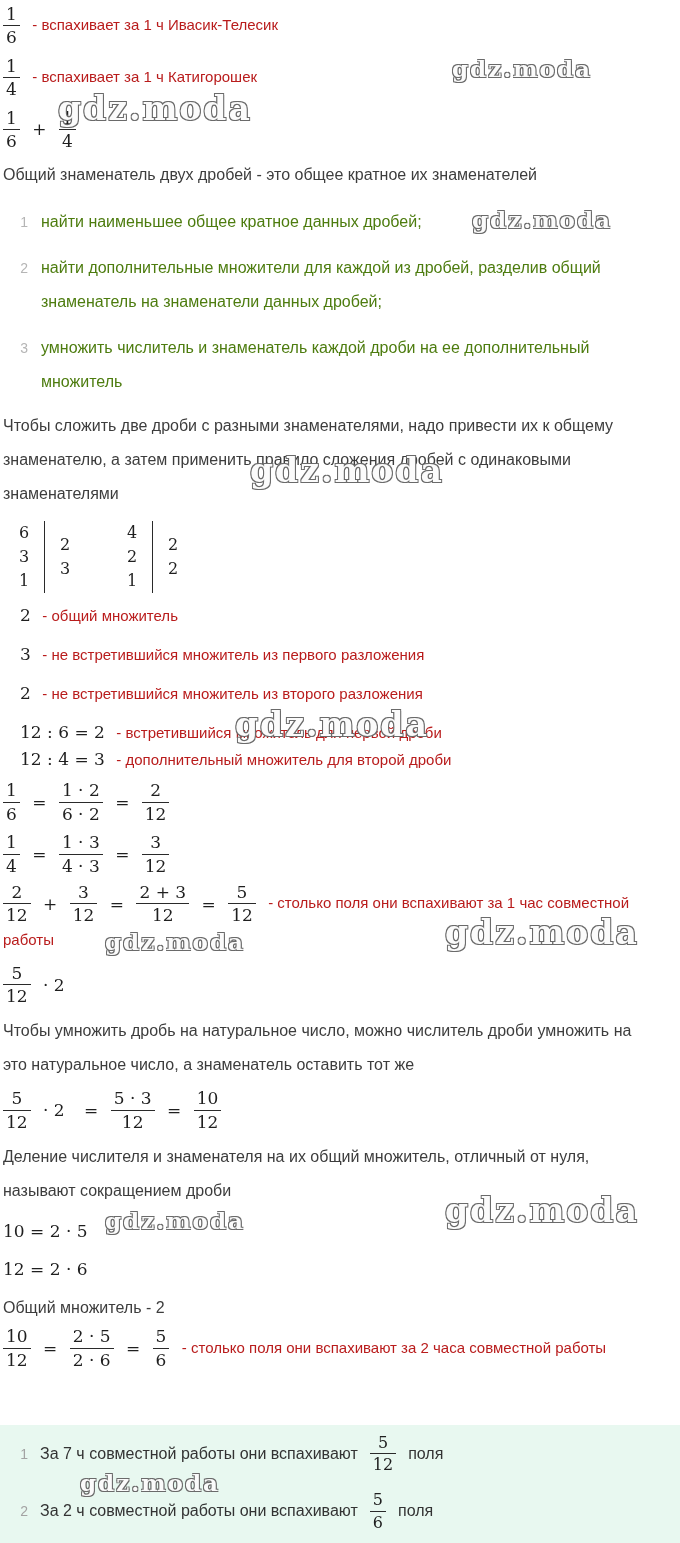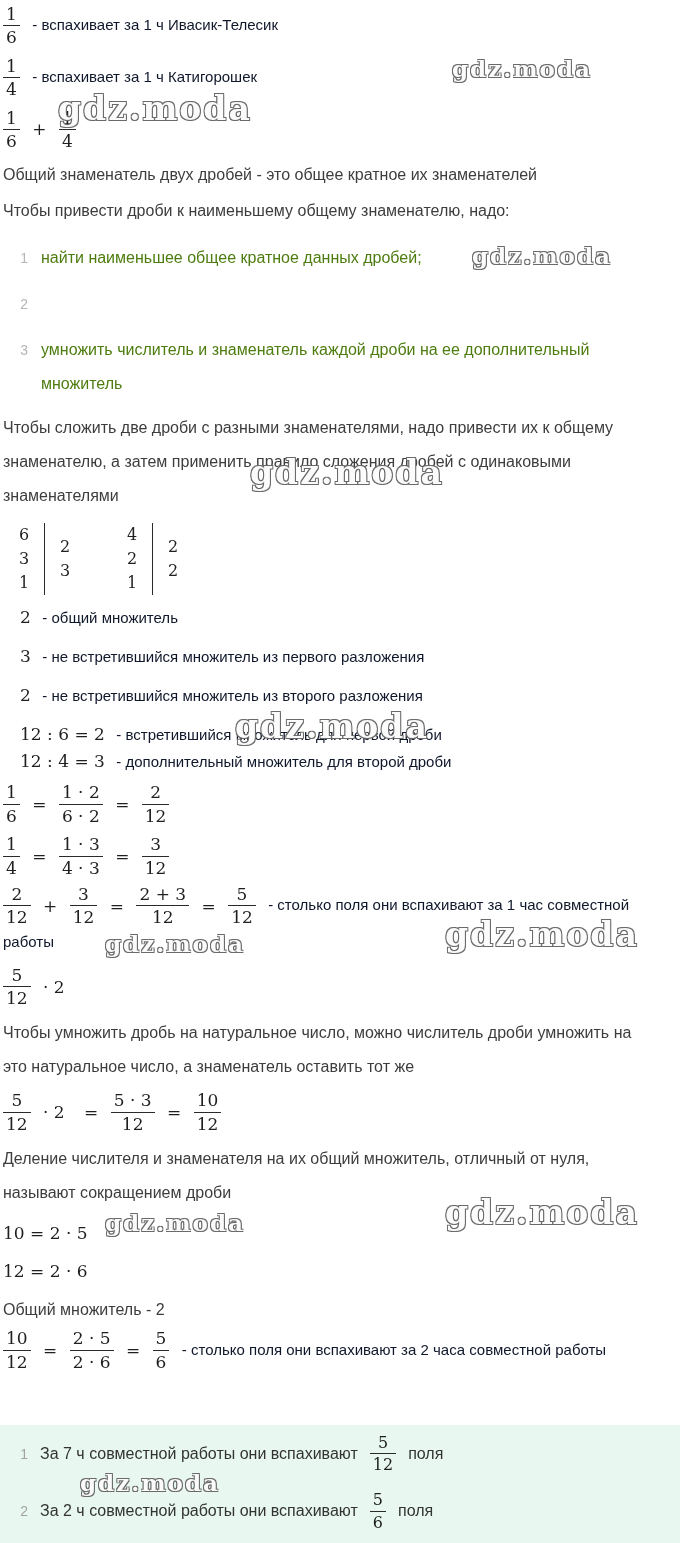--- a/index.html
+++ b/index.html
@@ -4,21 +4,21 @@
 <style>
   *{box-sizing:border-box;margin:0;padding:0;}
   html,body{background:#fff;}
   body{width:680px;font-family:"Liberation Sans",sans-serif;}
   .page{position:relative;width:680px;height:1543px;overflow:hidden;background:#fff;}
   .rel{position:relative;}
 
   
   .para{font-family:"Liberation Sans",sans-serif;font-size:16px;color:#3d3d3d;line-height:34px;padding-left:3px;padding-right:10px;}
   .one{line-height:24px;}
-  .mix-text{font-family:"Liberation Sans",sans-serif;font-size:15px;color:#0f172a;margin-left:7px;}
+  .mix-text{font-family:"Liberation Sans",sans-serif;font-size:15px;color:#b91c1c;margin-left:7px;}
 
   
   .math-row,.math-line{font-family:"DejaVu Serif",serif;font-size:17px;color:#1f1f1f;padding-left:3px;line-height:26px;}
   .frac{display:inline-block;text-align:center;vertical-align:middle;line-height:1.2;font-family:"DejaVu Serif",serif;color:#1f1f1f;}
   .frac .num{display:block;border-bottom:1.2px solid #2a2a2a;padding:0 3px 1px;}
   .frac .den{display:block;padding:1px 3px 0;}
   .op{display:inline-block;margin:0 7px;vertical-align:middle;}
   .stmt{padding-left:20px;line-height:24px;}
   .stmt-math{font-family:"DejaVu Serif",serif;font-size:17px;color:#1f1f1f;}
 
@@ -64,30 +64,30 @@
   </div>
 
   <div class="math-row rel" style="margin-top:8px">
     <span class="frac"><span class="num">1</span><span class="den">6</span></span>
     <span class="op">+</span>
     <span class="frac"><span class="num">1</span><span class="den">4</span></span>
     <span class="wm wm-lg" style="left:58px;top:-12px">gdz.moda</span>
   </div>
 
   <div class="para one" style="margin-top:12px">Общий знаменатель двух дробей - это общее кратное их знаменателей</div>
-  <div class="para one" style="margin-top:12px">Чтобы привести дроби к наименьшему общему знаменателю, надо:</div>
 
   <div style="margin-top:18px">
     <div class="step rel">
       <span class="step-n">1</span>
       <span class="step-text">найти наименьшее общее кратное данных дробей;</span>
       <span class="wm wm-md" style="left:472px;top:-2px">gdz.moda</span>
     </div>
     <div class="step" style="margin-top:12px">
       <span class="step-n">2</span>
+      <span class="step-text">найти дополнительные множители для каждой из дробей, разделив общий знаменатель на знаменатели данных дробей;</span>
     </div>
     <div class="step" style="margin-top:12px">
       <span class="step-n">3</span>
       <span class="step-text">умножить числитель и знаменатель каждой дроби на ее дополнительный множитель</span>
     </div>
   </div>
 
   <div class="para rel" style="margin-top:10px;max-width:640px">
     <span>Чтобы сложить две дроби с разными знаменателями, надо привести их к общему знаменателю, а затем применить правило сложения дробей с одинаковыми знаменателями</span>
     <span class="wm wm-lg" style="left:250px;top:45px">gdz.moda</span>

